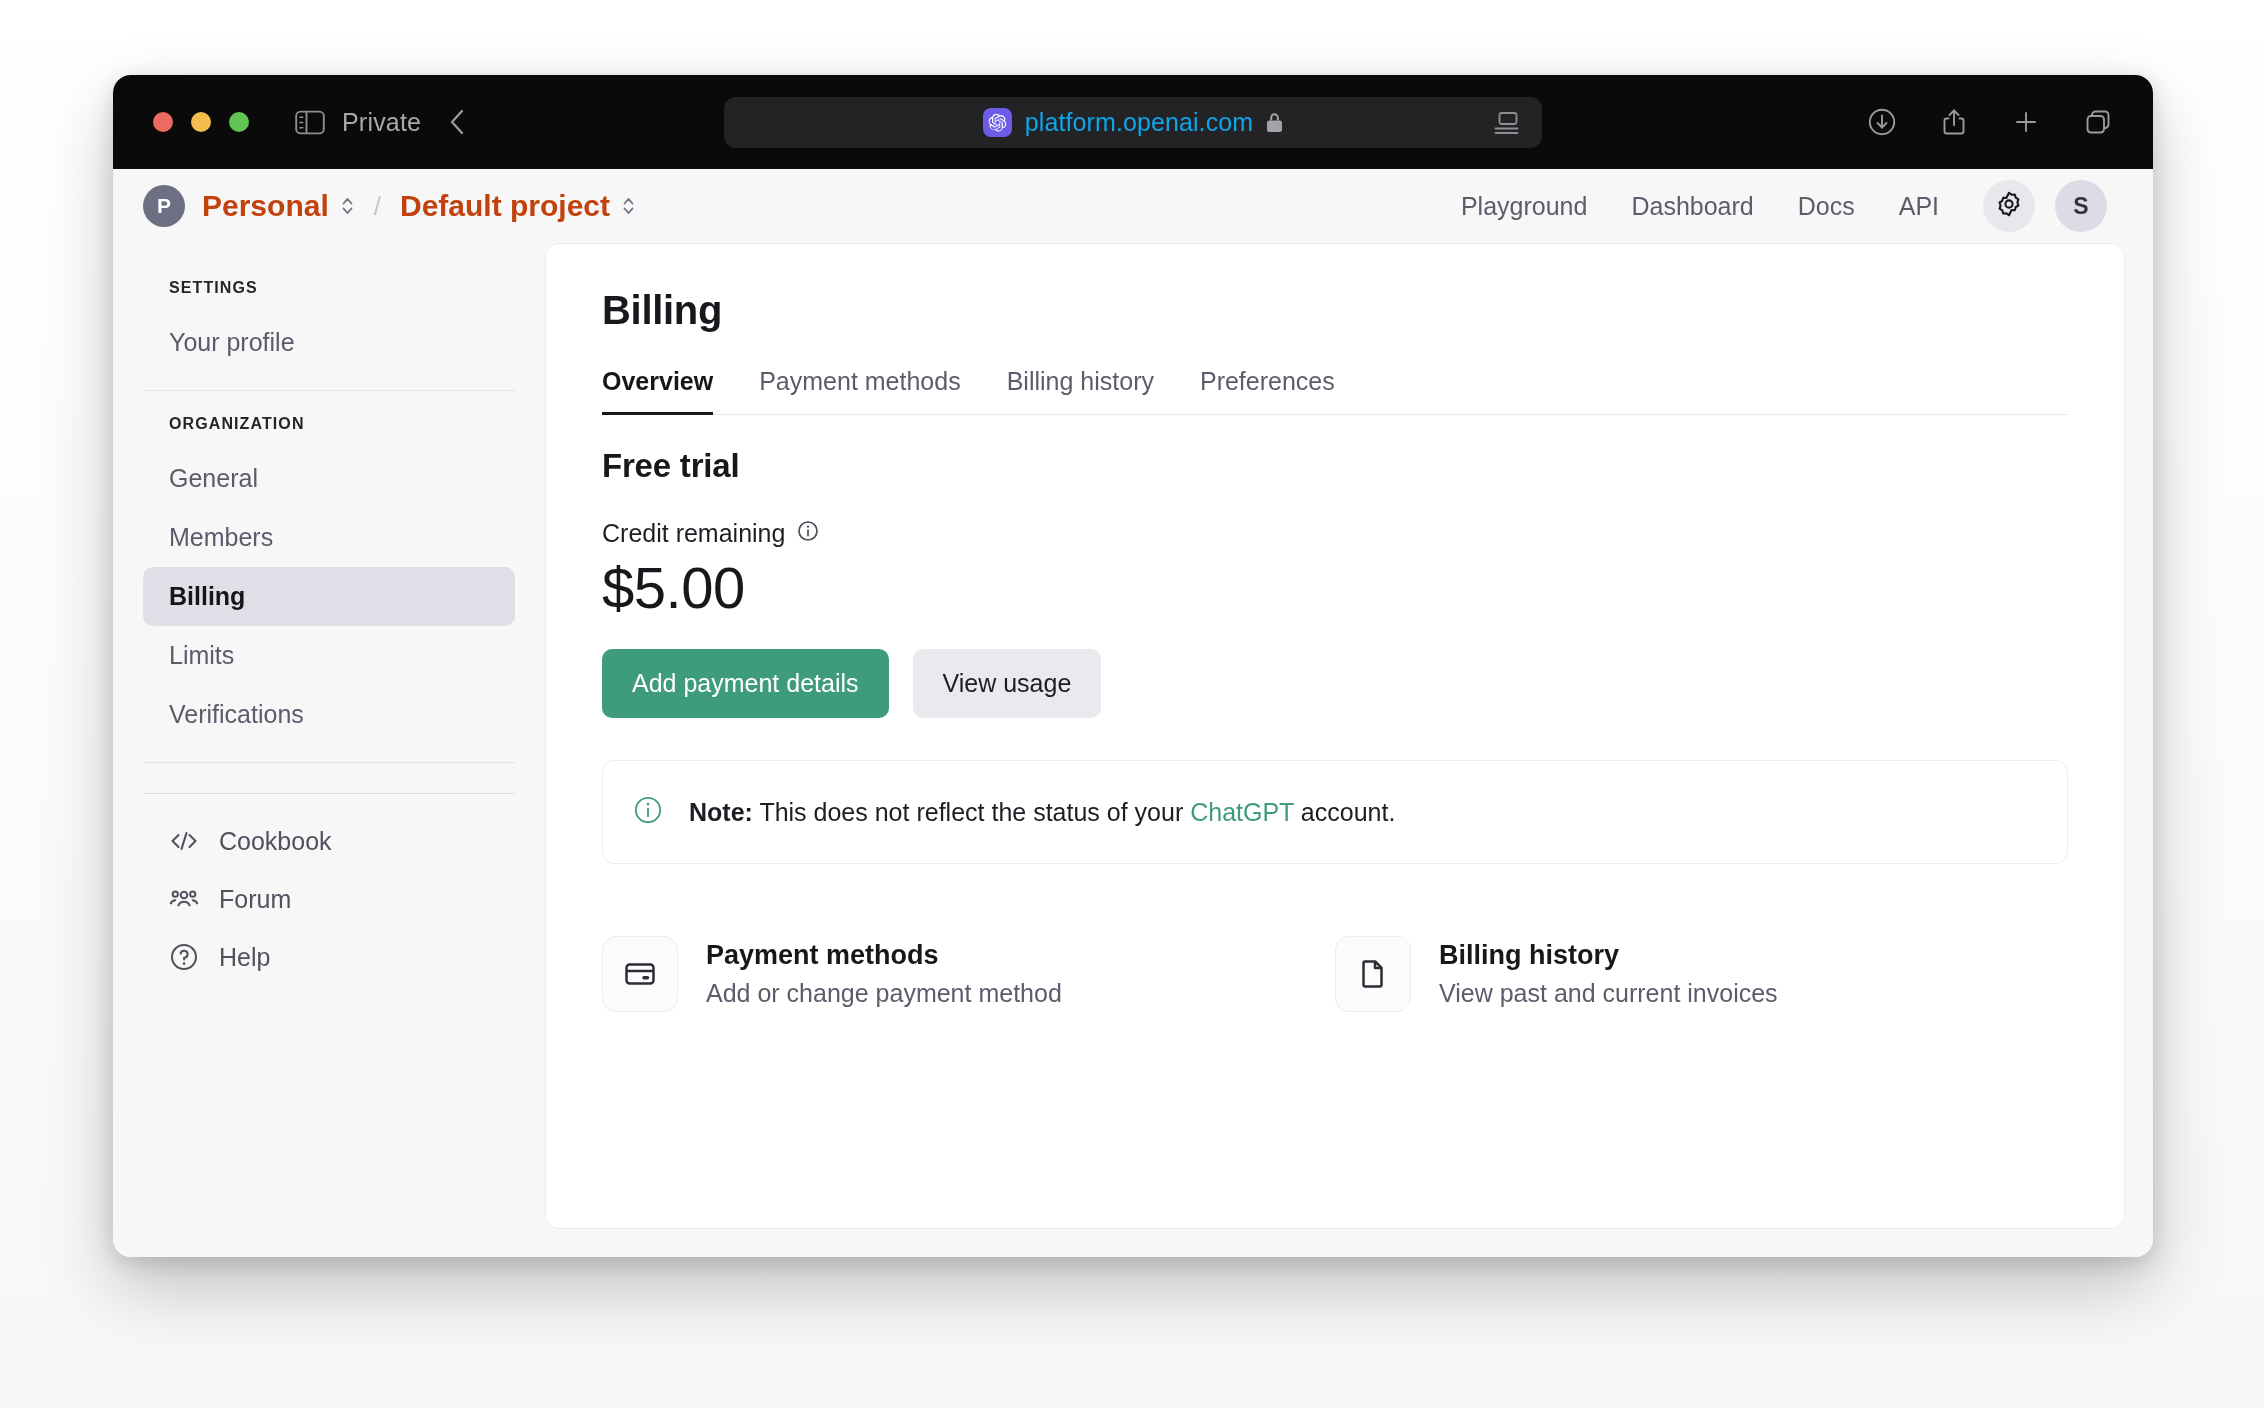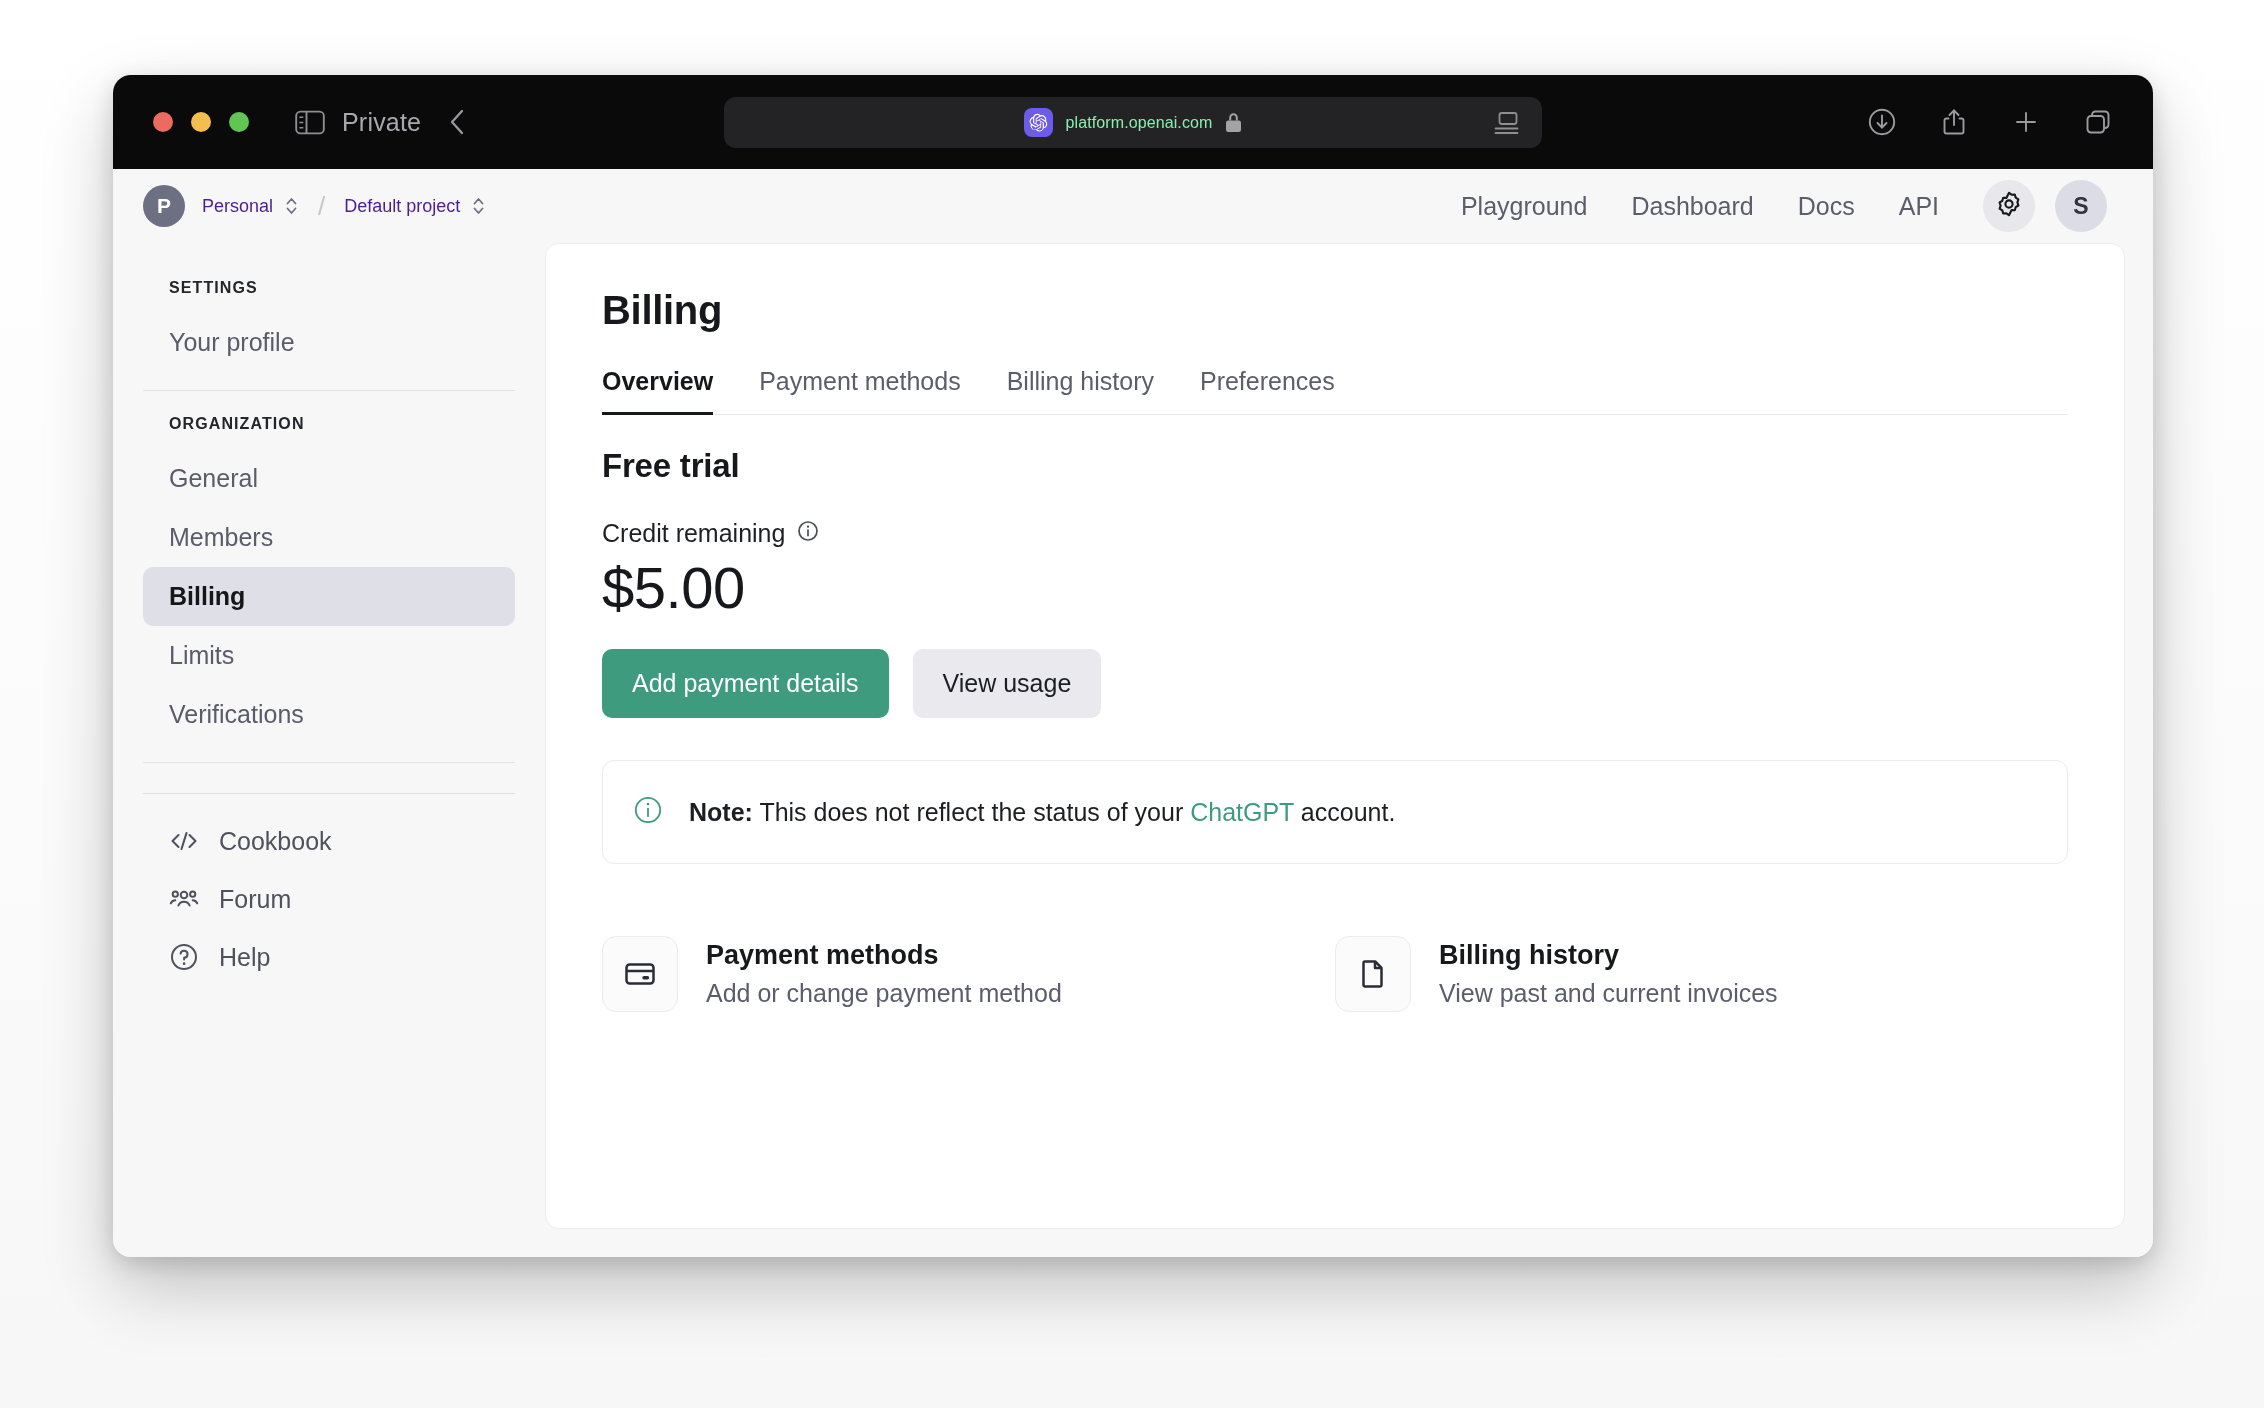--- a/index.html
+++ b/index.html
@@ -52,21 +52,21 @@
     background: #232325; border-radius: 12px;
     display: flex; align-items: center; justify-content: center;
     gap: 0;
   }
   .url-inner { display: flex; align-items: center; gap: 13px; }
   .favicon {
     width: 29px; height: 29px; border-radius: 8px;
     background: #6c5ce7;
     display: flex; align-items: center; justify-content: center;
   }
-  .url-text { color: #86efac; font-size: 16px; letter-spacing: .1px; }
+  .url-text { color: #0ea5e9; font-size: 25px; letter-spacing: .1px; }
   .lock-icon { width: 17px; height: 21px; }
   .reader-icon { position: absolute; right: 22px; top: 50%; transform: translateY(-50%); width: 27px; height: 24px; }
 
   .tb-right {
     position: absolute; right: 40px; top: 50%; transform: translateY(-50%);
     display: flex; align-items: center; gap: 42px;
   }
   .tb-icon { width: 30px; height: 30px; cursor: pointer; }
 
   
@@ -76,21 +76,21 @@
     height: 74px; display: flex; align-items: center;
     padding: 0 46px 0 30px; flex: 0 0 auto;
   }
   .org-crumbs { display: flex; align-items: center; gap: 0; }
   .org-avatar {
     width: 42px; height: 42px; border-radius: 50%;
     background: #6d6f83; color:#fff;
     display: flex; align-items: center; justify-content: center;
     font-size: 21px; font-weight: 600; margin-right: 17px;
   }
-  .crumb-text { font-size: 18px; color: #4c1d95; font-weight: 400; }
+  .crumb-text { font-size: 30px; color: #c2410c; font-weight: 700; }
   .updown { width: 15px; height: 22px; margin-left: 11px; }
   .crumb-sep { color: #c6c6cc; font-size: 26px; margin: 0 19px; }
 
   .nav-right { margin-left: auto; display: flex; align-items: center; gap: 0; }
   .navlink {
     font-size: 25px; color: #5b5d6b; padding: 0 22px; cursor: pointer; text-decoration: none;
   }
   .gear-btn {
     width: 52px; height: 52px; border-radius: 50%;
     background: #e7e7ec; margin-left: 22px;

